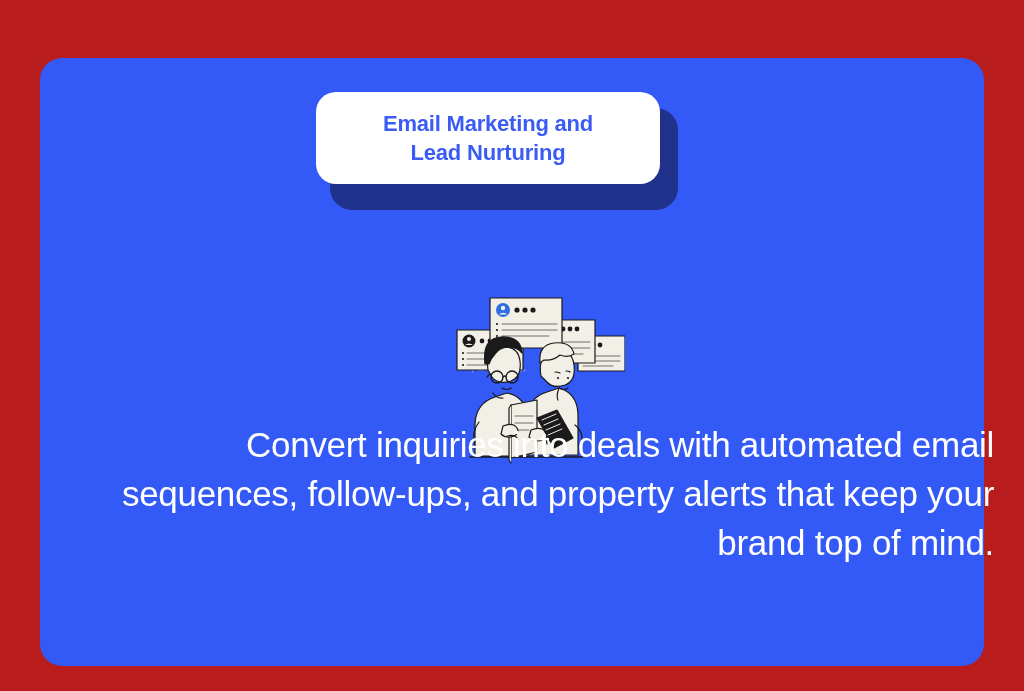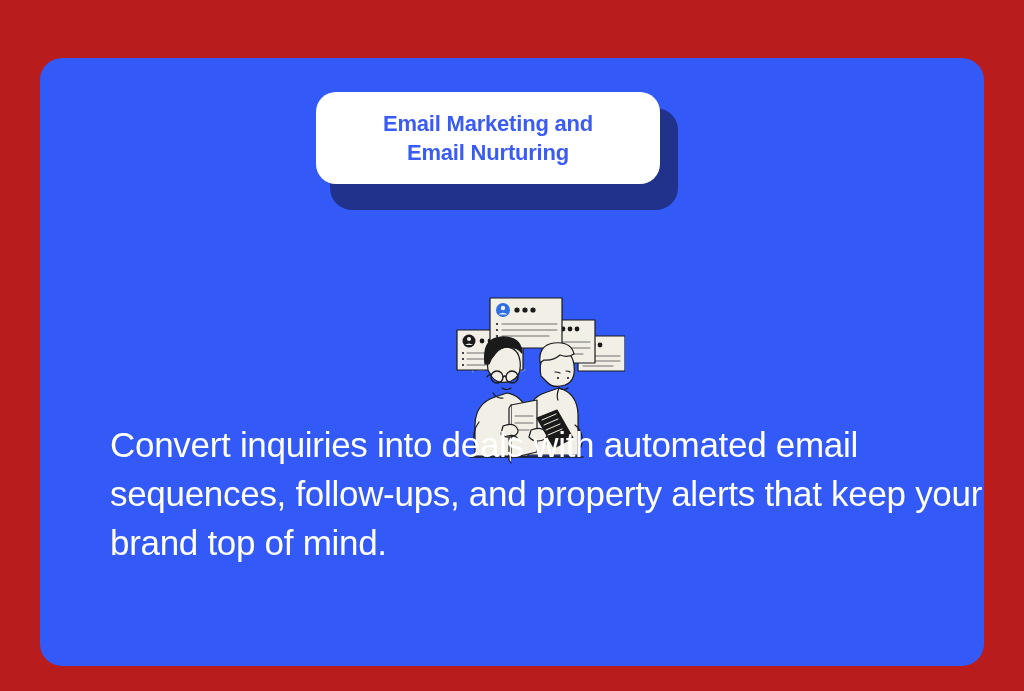--- a/index.html
+++ b/index.html
@@ -88,37 +88,37 @@
   
   .body-copy {
     position: absolute;
     left: 70px;
     top: 362px;
     width: 884px;
     color: #ffffff;
     font-size: 35px;
     font-weight: 300;
     line-height: 49px;
-    text-align: left;
+    text-align: right;
     letter-spacing: -0.3px;
   }
 </style>
 </head>
 <body>
 
 <div class="stage">
 
   <div class="blue-card">
 
     <div class="title-badge">
       <div class="title-shadow"></div>
       <div class="title-panel">
         <div class="title-text">
           <span>Email Marketing and</span><br>
-          <span>Email Nurturing</span>
+          <span>Lead Nurturing</span>
         </div>
       </div>
     </div>
 
     <div class="illustration">
       <svg viewBox="0 0 210 240" xmlns="http://www.w3.org/2000/svg">
         <g fill="none" stroke="#1a1a1a" stroke-width="1.2" stroke-linecap="round" stroke-linejoin="round">
 
           <g stroke="#6f93f7" stroke-width="1.4">
             <path d="M63 120 q-8 6 -5 14 q3 8 11 6"></path>

